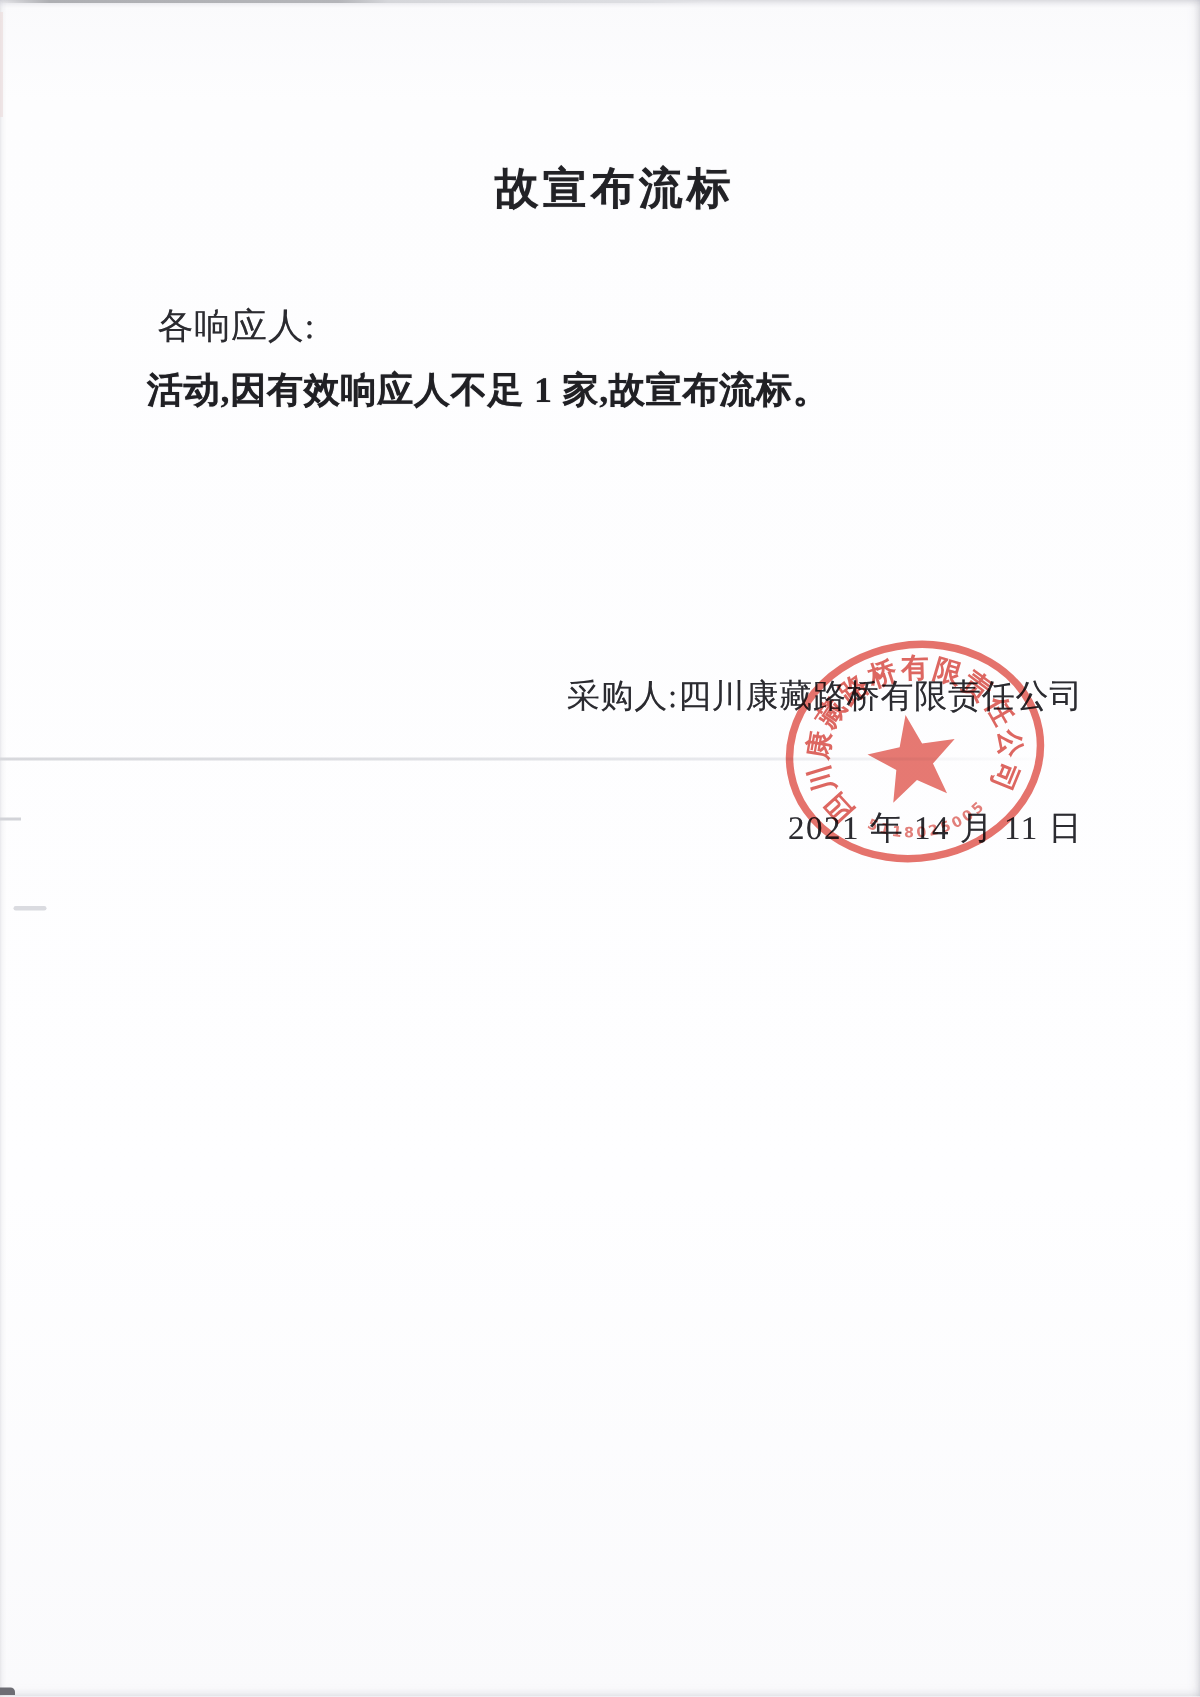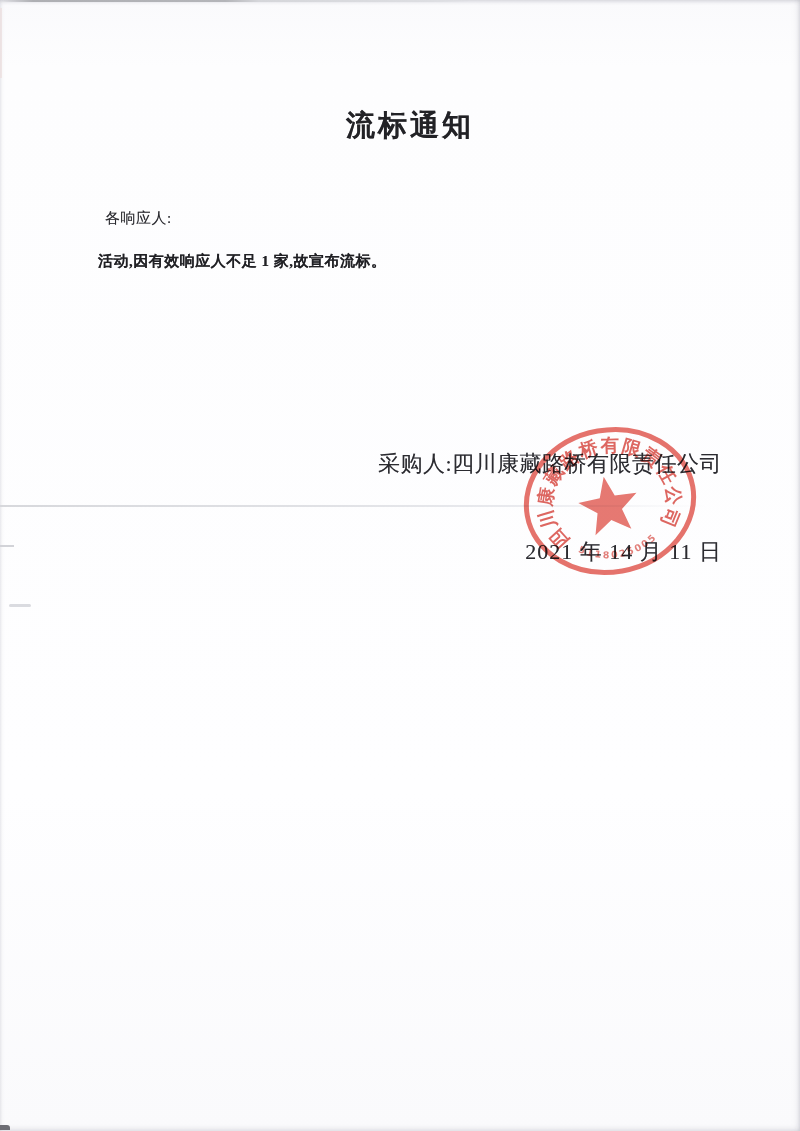--- a/index.html
+++ b/index.html
@@ -47,21 +47,21 @@
   
   .doc-title {
     position: absolute; top: 106px; left: 98px; width: 624px;
     margin: 0; text-align: center;
     font-size: 29px; font-weight: 700; letter-spacing: 3px;
     color: #222226;
     text-shadow: 0 0 0.5px rgba(35,35,40,0.55);
   }
   .doc-body {
     position: absolute; top: 197px; left: 98px; width: 628px;
-    font-size: 15px; line-height: 43px; letter-spacing: 0.5px;
+    font-size: 24px; line-height: 43px; letter-spacing: 0.5px;
     text-shadow: 0 0 0.4px rgba(45,45,50,0.4);
   }
   .salutation { padding-left: 7px; }
   .body-line { white-space: nowrap; }
   .indent { text-indent: 32px; }
   .bold-run { font-weight: 700; color: #202024; text-shadow: 0 0 0.5px rgba(30,30,35,0.6); }
 
   .sig-block {
     position: absolute; left: 98px; width: 624px;
     font-size: 22px; line-height: 31px; letter-spacing: 0.5px;
@@ -85,21 +85,21 @@
 
 <div class="page">
 
   <div class="scan-line-top"></div>
   <div class="scan-edge-left"></div>
   <div class="scan-line-mid"></div>
   <div class="scan-mark-a"></div>
   <div class="scan-mark-b"></div>
   <div class="scan-speck-corner"></div>
 
-  <h1 class="doc-title">流标通知</h1>
+  <h1 class="doc-title">故宣布流标</h1>
 
   <div class="doc-body">
     <div class="body-line salutation">各响应人:</div>
     <div class="body-line bold-run">活动,因有效响应人不足 1 家,故宣布流标。</div>
   </div>
 
   <div class="sig-block purchaser-line"><span>采购人:</span><span>四川康藏路桥有限责任公司</span></div>
 
   <div class="sig-block date-line">2021 年 14 月 11 日</div>
 

